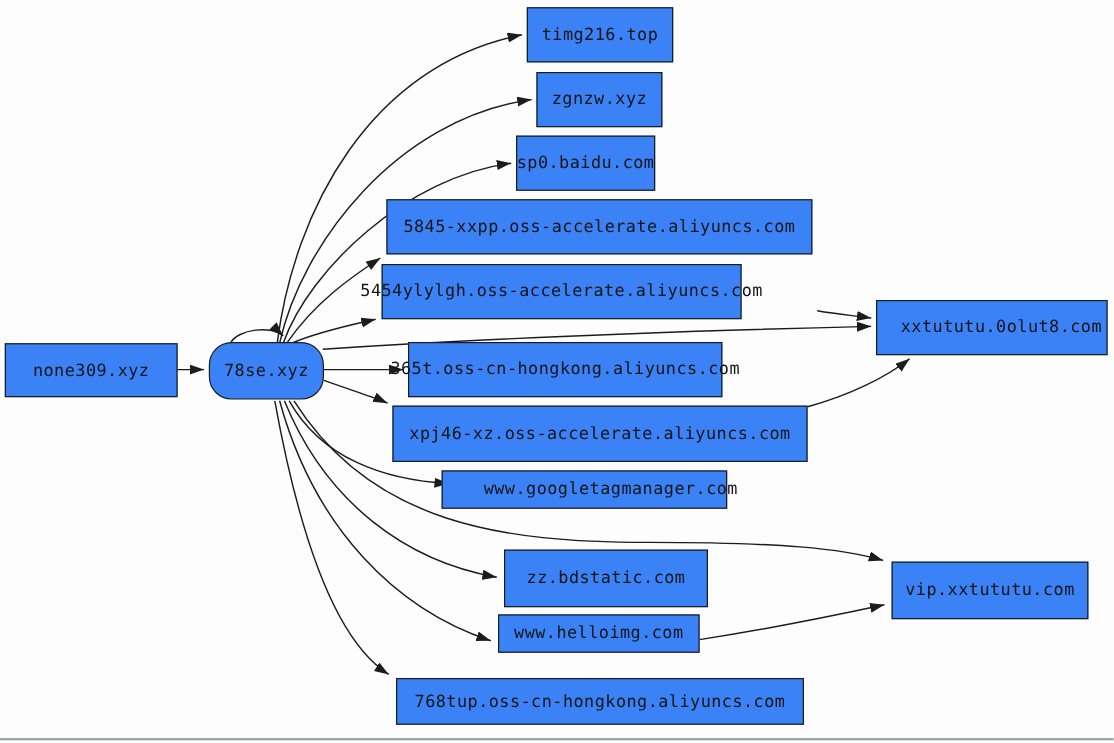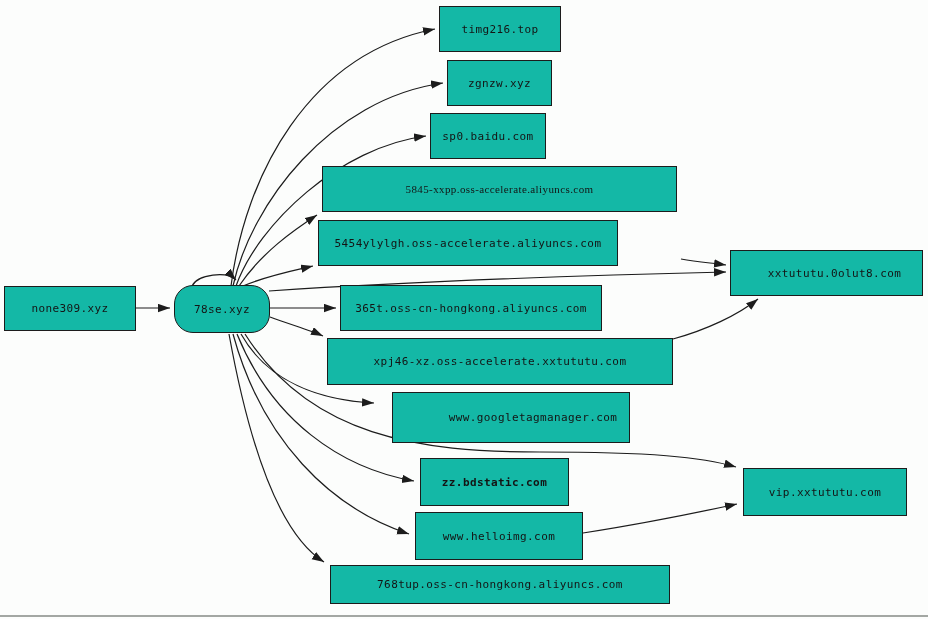--- a/index.html
+++ b/index.html
@@ -4,25 +4,25 @@
 <style>
   html,body{margin:0;padding:0;}
   body{
     width:928px;height:619px;position:relative;overflow:hidden;
     background:#fcfdfc;
     font-family:"DejaVu Sans Mono","Liberation Mono",monospace;
   }
   #edge-layer{position:absolute;left:0;top:0;width:928px;height:619px;}
   .node{
     position:absolute;
-    background:#14b8a6;
+    background:#3b82f6;
     border:1px solid #1c1c1c;
     box-sizing:border-box;
     display:flex;align-items:center;justify-content:center;
-    font-size:11px;color:#141414;
+    font-size:14px;color:#141414;
     white-space:nowrap;
     letter-spacing:0.4px;
   }
   .bottom-rule{
     position:absolute;left:0;top:615px;width:928px;height:2px;
     background:#a3a7a3;
   }
 </style>
 </head>
 <body>
@@ -48,43 +48,43 @@
     <path d="M 245,334 C 310,437 420,452 540,452 C 650,452 702,457 736,467" marker-end="url(#arrow)"></path>
     <path d="M 237,334 C 272,420 340,468 414,481" marker-end="url(#arrow)"></path>
     <path d="M 233,334 C 262,440 330,508 409,534" marker-end="url(#arrow)"></path>
     <path d="M 229,334 C 250,450 281,535 324,562" marker-end="url(#arrow)"></path>
     <path d="M 681,259 C 698,262 712,263 726,265" marker-end="url(#arrow)"></path>
     <path d="M 673,339 C 706,330 738,315 758,299" marker-end="url(#arrow)"></path>
     <path d="M 583,533 C 635,525 700,512 737,504" marker-end="url(#arrow)"></path>
   </g>
 </svg>
 
-<div class="node" style="left:4px;top:286px;width:132px;height:45px;">none309.xyz</div>
+<div class="node" style="left:4px;top:286px;width:144px;height:45px;">none309.xyz</div>
 
 <div class="node" style="left:174px;top:285px;width:96px;height:48px;border-radius:19px;">78se.xyz</div>
 
 <div class="node" style="left:439px;top:6px;width:122px;height:46px;">timg216.top</div>
 
 <div class="node" style="left:447px;top:60px;width:105px;height:46px;">zgnzw.xyz</div>
 
 <div class="node" style="left:430px;top:113px;width:116px;height:46px;">sp0.baidu.com</div>
 
-<div class="node" style="left:322px;top:166px;width:355px;height:46px;font-family:Liberation Serif, serif;">5845-xxpp.oss-accelerate.aliyuncs.com</div>
+<div class="node" style="left:322px;top:166px;width:355px;height:46px;">5845-xxpp.oss-accelerate.aliyuncs.com</div>
 
 <div class="node" style="left:318px;top:220px;width:300px;height:46px;">5454ylylgh.oss-accelerate.aliyuncs.com</div>
 
 <div class="node" style="left:340px;top:285px;width:262px;height:46px;">365t.oss-cn-hongkong.aliyuncs.com</div>
 
-<div class="node" style="left:327px;top:338px;width:346px;height:47px;">xpj46-xz.oss-accelerate.xxtututu.com</div>
+<div class="node" style="left:327px;top:338px;width:346px;height:47px;">xpj46-xz.oss-accelerate.aliyuncs.com</div>
 
-<div class="node" style="left:392px;top:392px;width:238px;height:51px;padding-left:44px;">www.googletagmanager.com</div>
+<div class="node" style="left:368px;top:392px;width:238px;height:32px;padding-left:44px;">www.googletagmanager.com</div>
 
-<div class="node" style="left:420px;top:458px;width:149px;height:48px;font-weight:bold;">zz.bdstatic.com</div>
+<div class="node" style="left:420px;top:458px;width:170px;height:48px;">zz.bdstatic.com</div>
 
-<div class="node" style="left:415px;top:512px;width:168px;height:48px;">www.helloimg.com</div>
+<div class="node" style="left:415px;top:512px;width:168px;height:32px;">www.helloimg.com</div>
 
 <div class="node" style="left:330px;top:565px;width:340px;height:39px;">768tup.oss-cn-hongkong.aliyuncs.com</div>
 
 <div class="node" style="left:730px;top:250px;width:193px;height:46px;padding-left:16px;">xxtututu.0olut8.com</div>
 
 <div class="node" style="left:743px;top:468px;width:164px;height:48px;">vip.xxtututu.com</div>
 
 <div class="bottom-rule"></div>
 
 </body></html>

